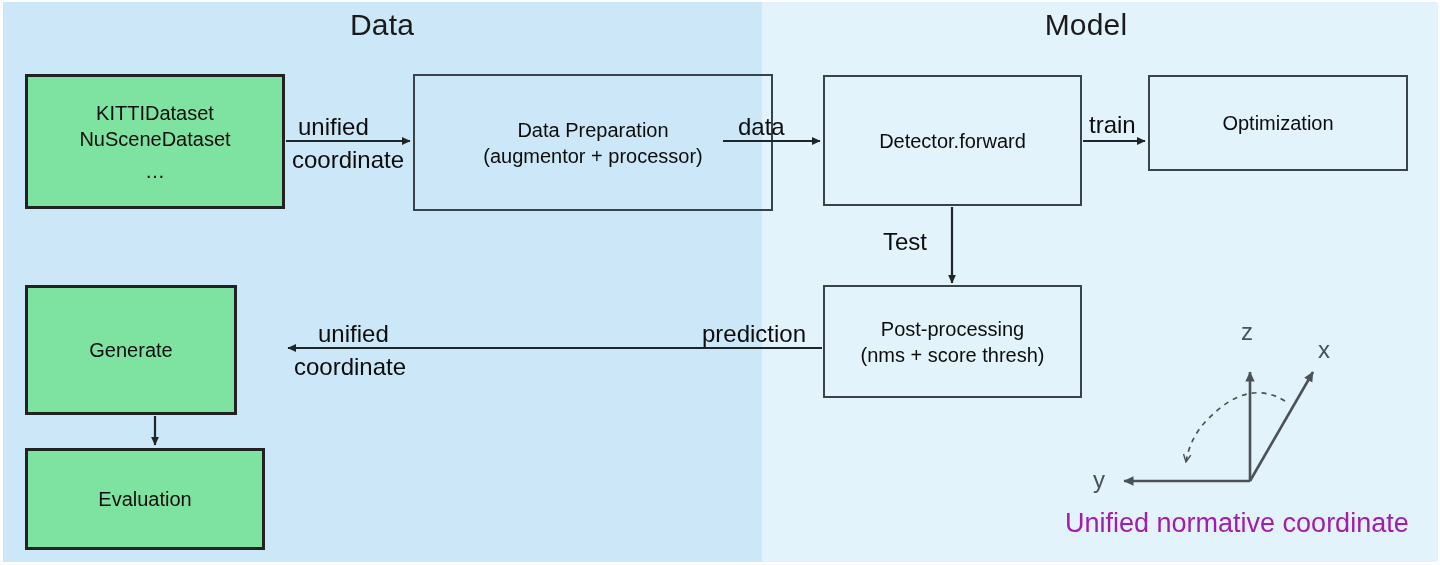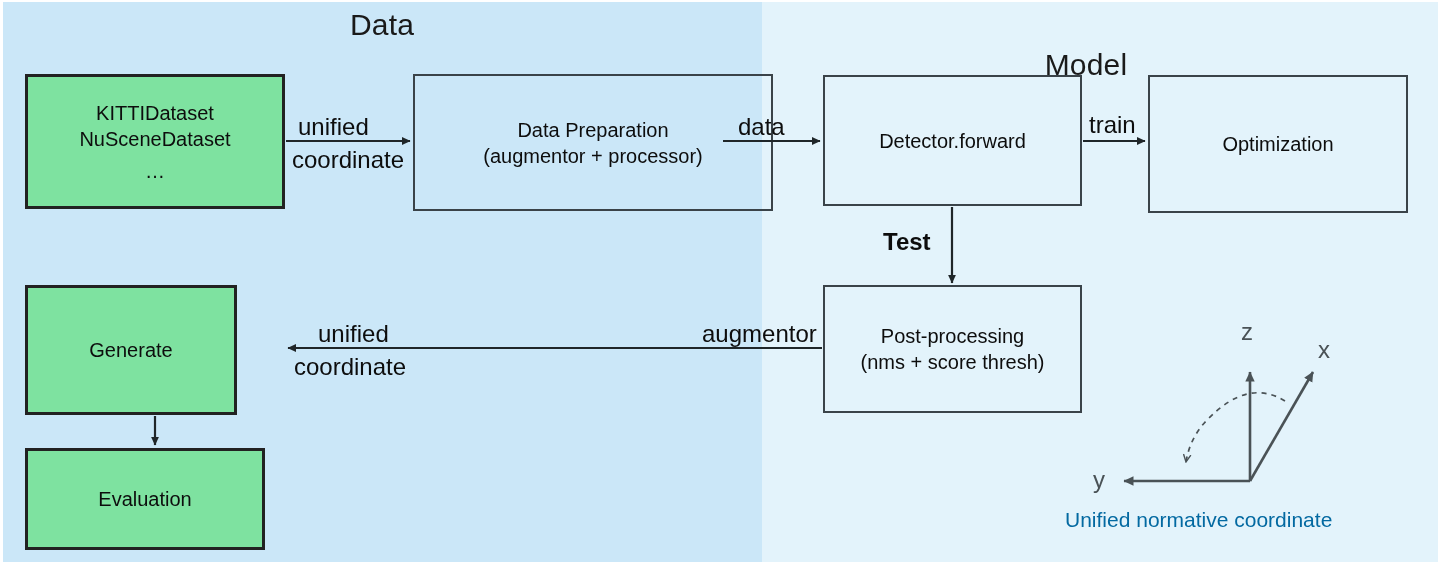--- a/index.html
+++ b/index.html
@@ -59,22 +59,22 @@
   .edge-label {
     position: absolute;
     font-size: 24px;
     color: #0d0d0d;
     white-space: nowrap;
     line-height: 1.2;
   }
 
   .axis-caption {
     position: absolute;
-    font-size: 21px;
-    color: #0369a1;
+    font-size: 27px;
+    color: #a21caf;
     white-space: nowrap;
   }
   .axis-letter {
     position: absolute;
     font-size: 24px;
     color: #4a5256;
     white-space: nowrap;
   }
 
   svg.overlay {
@@ -88,64 +88,64 @@
 </style>
 </head>
 <body>
 
 <div id="canvas">
 
   <div class="bg-left"></div>
   <div class="bg-right"></div>
 
   <div class="section-title" style="left:262px; top:8px; width:240px;">Data</div>
-  <div class="section-title" style="left:966px; top:8px; width:240px;margin-top:40px;">Model</div>
+  <div class="section-title" style="left:966px; top:8px; width:240px;">Model</div>
 
   <div class="node green" style="left:25px; top:74px; width:260px; height:135px;">
     <span class="line">KITTIDataset</span>
     <span class="line">NuSceneDataset</span>
     <span class="line" style="margin-top:6px;">…</span>
   </div>
 
   <div class="node plain" style="left:413px; top:74px; width:360px; height:137px;">
     <span class="line">Data Preparation</span>
     <span class="line">(augmentor + processor)</span>
   </div>
 
   <div class="node plain" style="left:823px; top:75px; width:259px; height:131px;">
     <span class="line">Detector.forward</span>
   </div>
 
-  <div class="node plain" style="left:1148px; top:75px; width:260px; height:138px;align-items:center;">
+  <div class="node plain" style="left:1148px; top:75px; width:260px; height:96px;align-items:center;">
     <span class="line">Optimization</span>
   </div>
 
-  <div class="node plain" style="left:823px; top:285px; width:259px; height:128px;">
+  <div class="node plain" style="left:823px; top:285px; width:259px; height:113px;">
     <span class="line">Post-processing</span>
     <span class="line">(nms + score thresh)</span>
   </div>
 
   <div class="node green" style="left:25px; top:285px; width:212px; height:130px;">
     <span class="line">Generate</span>
   </div>
 
   <div class="node green" style="left:25px; top:448px; width:240px; height:102px;">
     <span class="line">Evaluation</span>
   </div>
 
   <div class="edge-label" style="left:298px; top:113px;">unified</div>
   <div class="edge-label" style="left:292px; top:146px;">coordinate</div>
 
   <div class="edge-label" style="left:738px; top:113px;">data</div>
 
   <div class="edge-label" style="left:1089px; top:111px;">train</div>
 
-  <div class="edge-label" style="left:883px; top:228px;font-weight:bold;">Test</div>
+  <div class="edge-label" style="left:883px; top:228px;">Test</div>
 
-  <div class="edge-label" style="left:702px; top:320px;">augmentor</div>
+  <div class="edge-label" style="left:702px; top:320px;">prediction</div>
 
   <div class="edge-label" style="left:318px; top:320px;">unified</div>
   <div class="edge-label" style="left:294px; top:353px;">coordinate</div>
 
   <div class="axis-letter" style="left:1241px; top:318px;">z</div>
   <div class="axis-letter" style="left:1318px; top:336px;">x</div>
   <div class="axis-letter" style="left:1093px; top:466px;">y</div>
 
   <div class="axis-caption" style="left:1065px; top:508px;">Unified normative coordinate</div>
 

